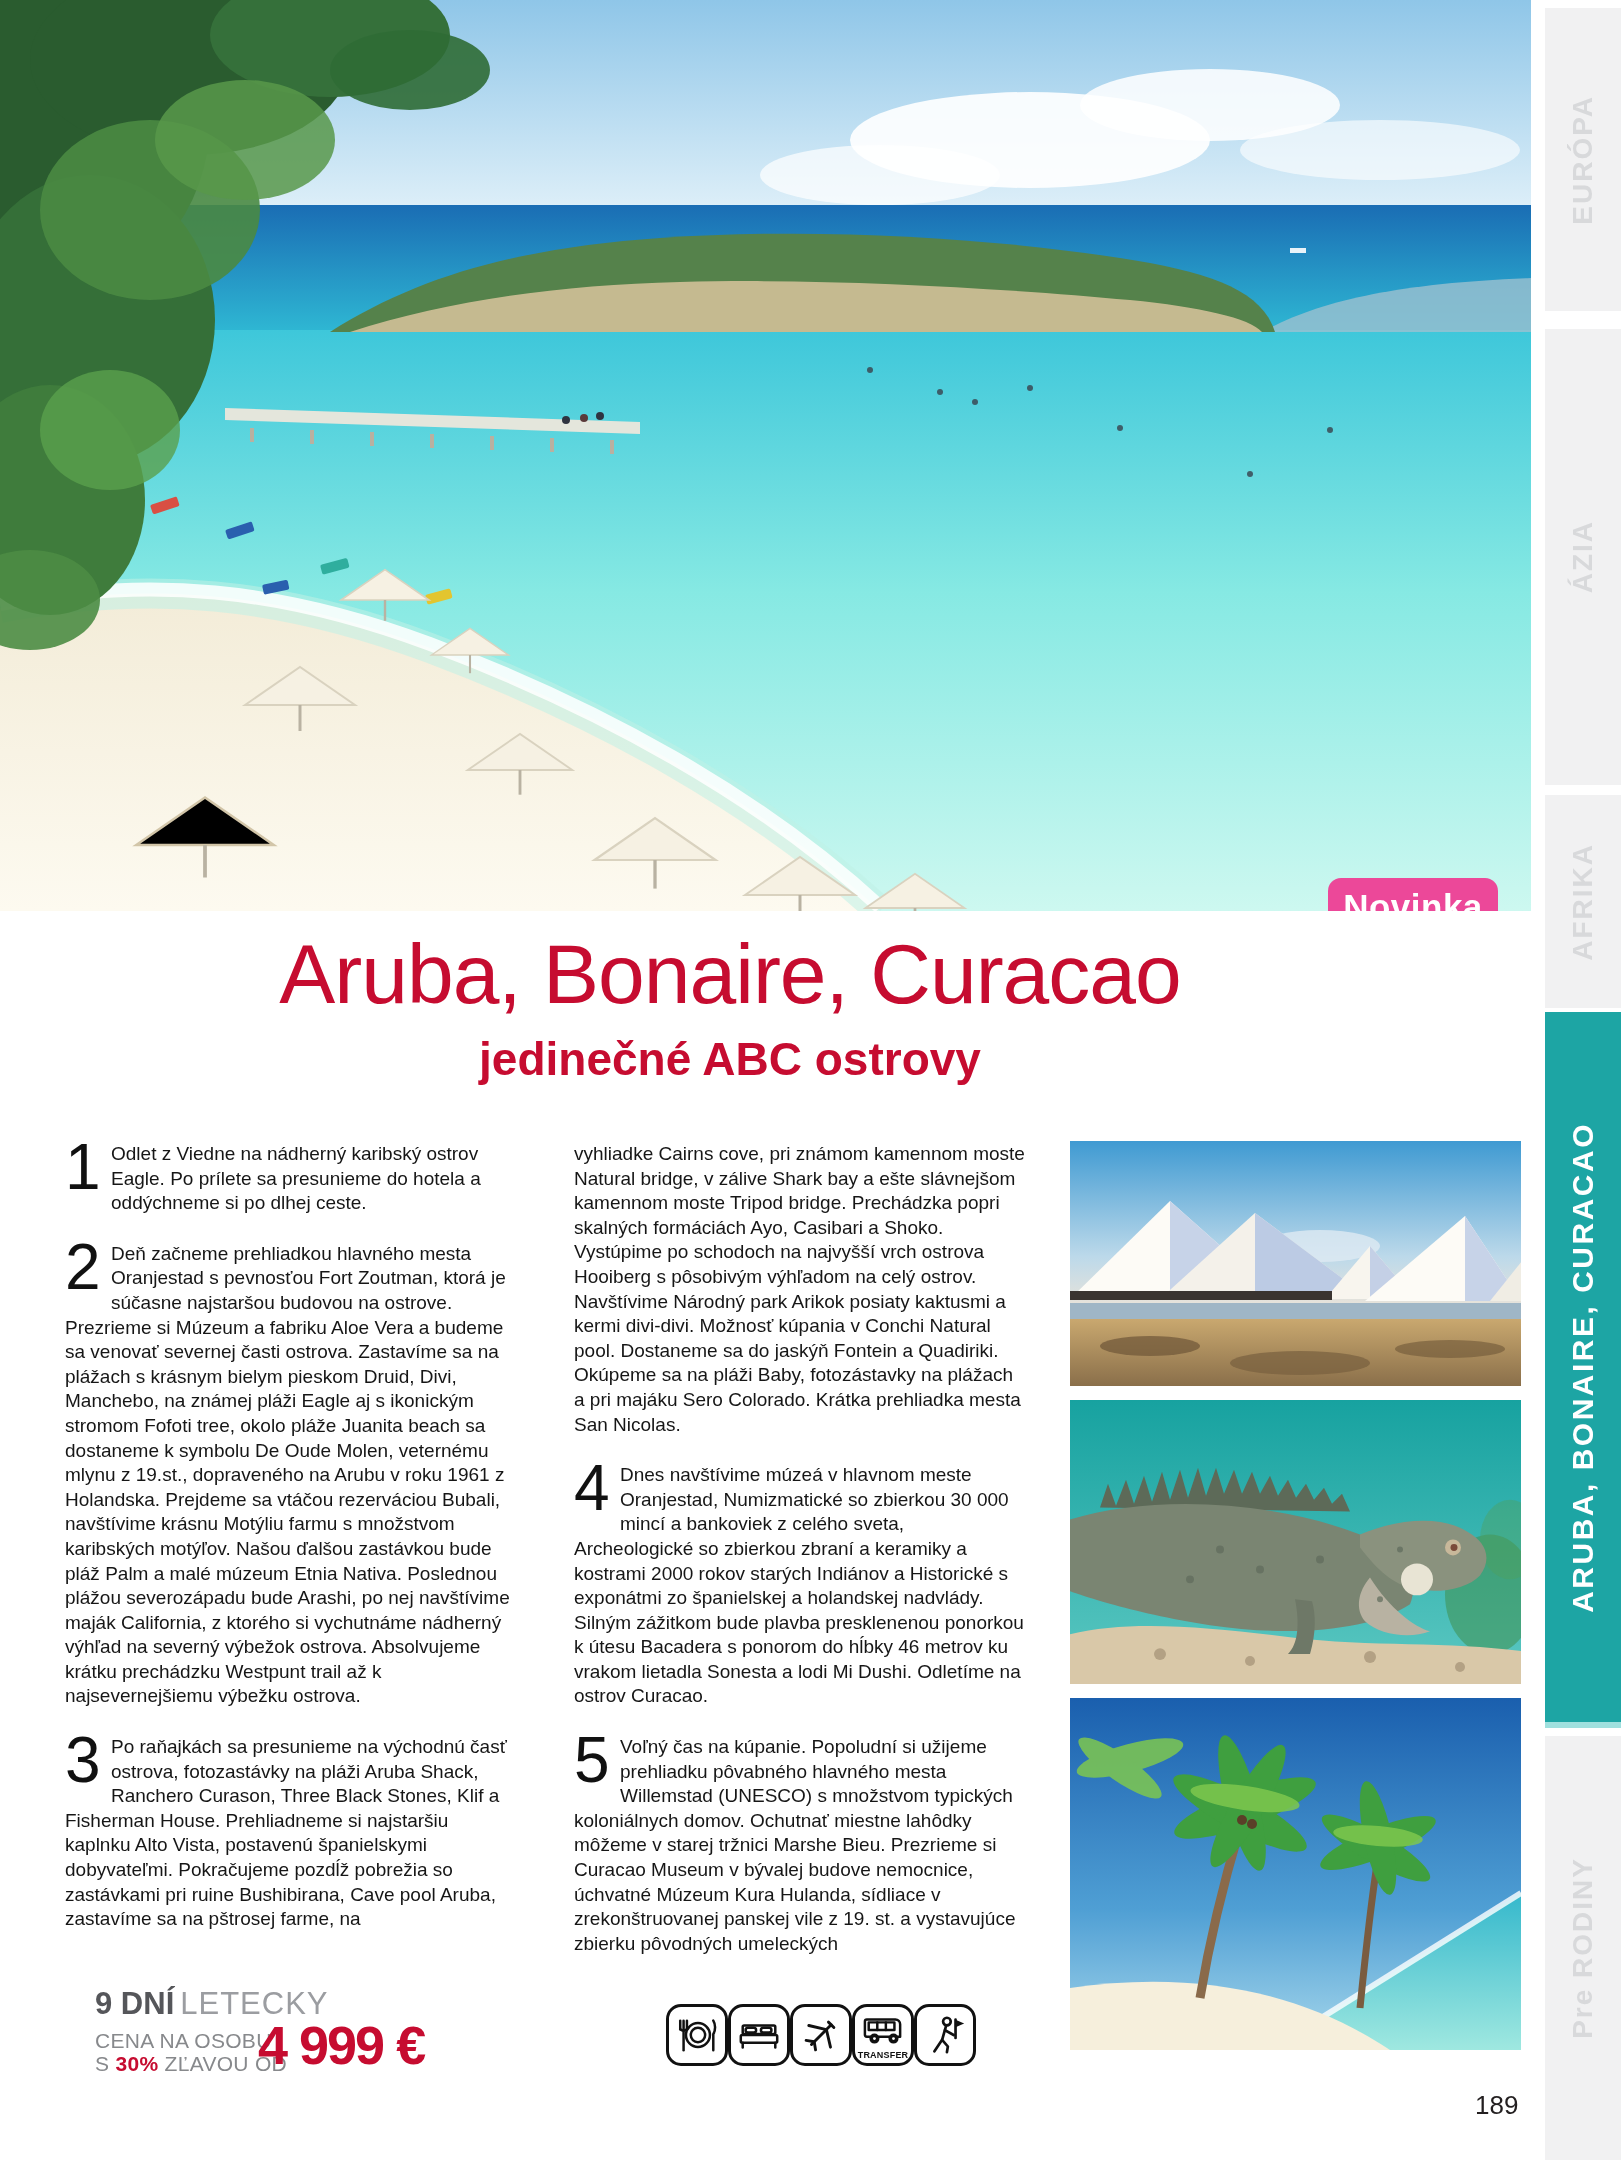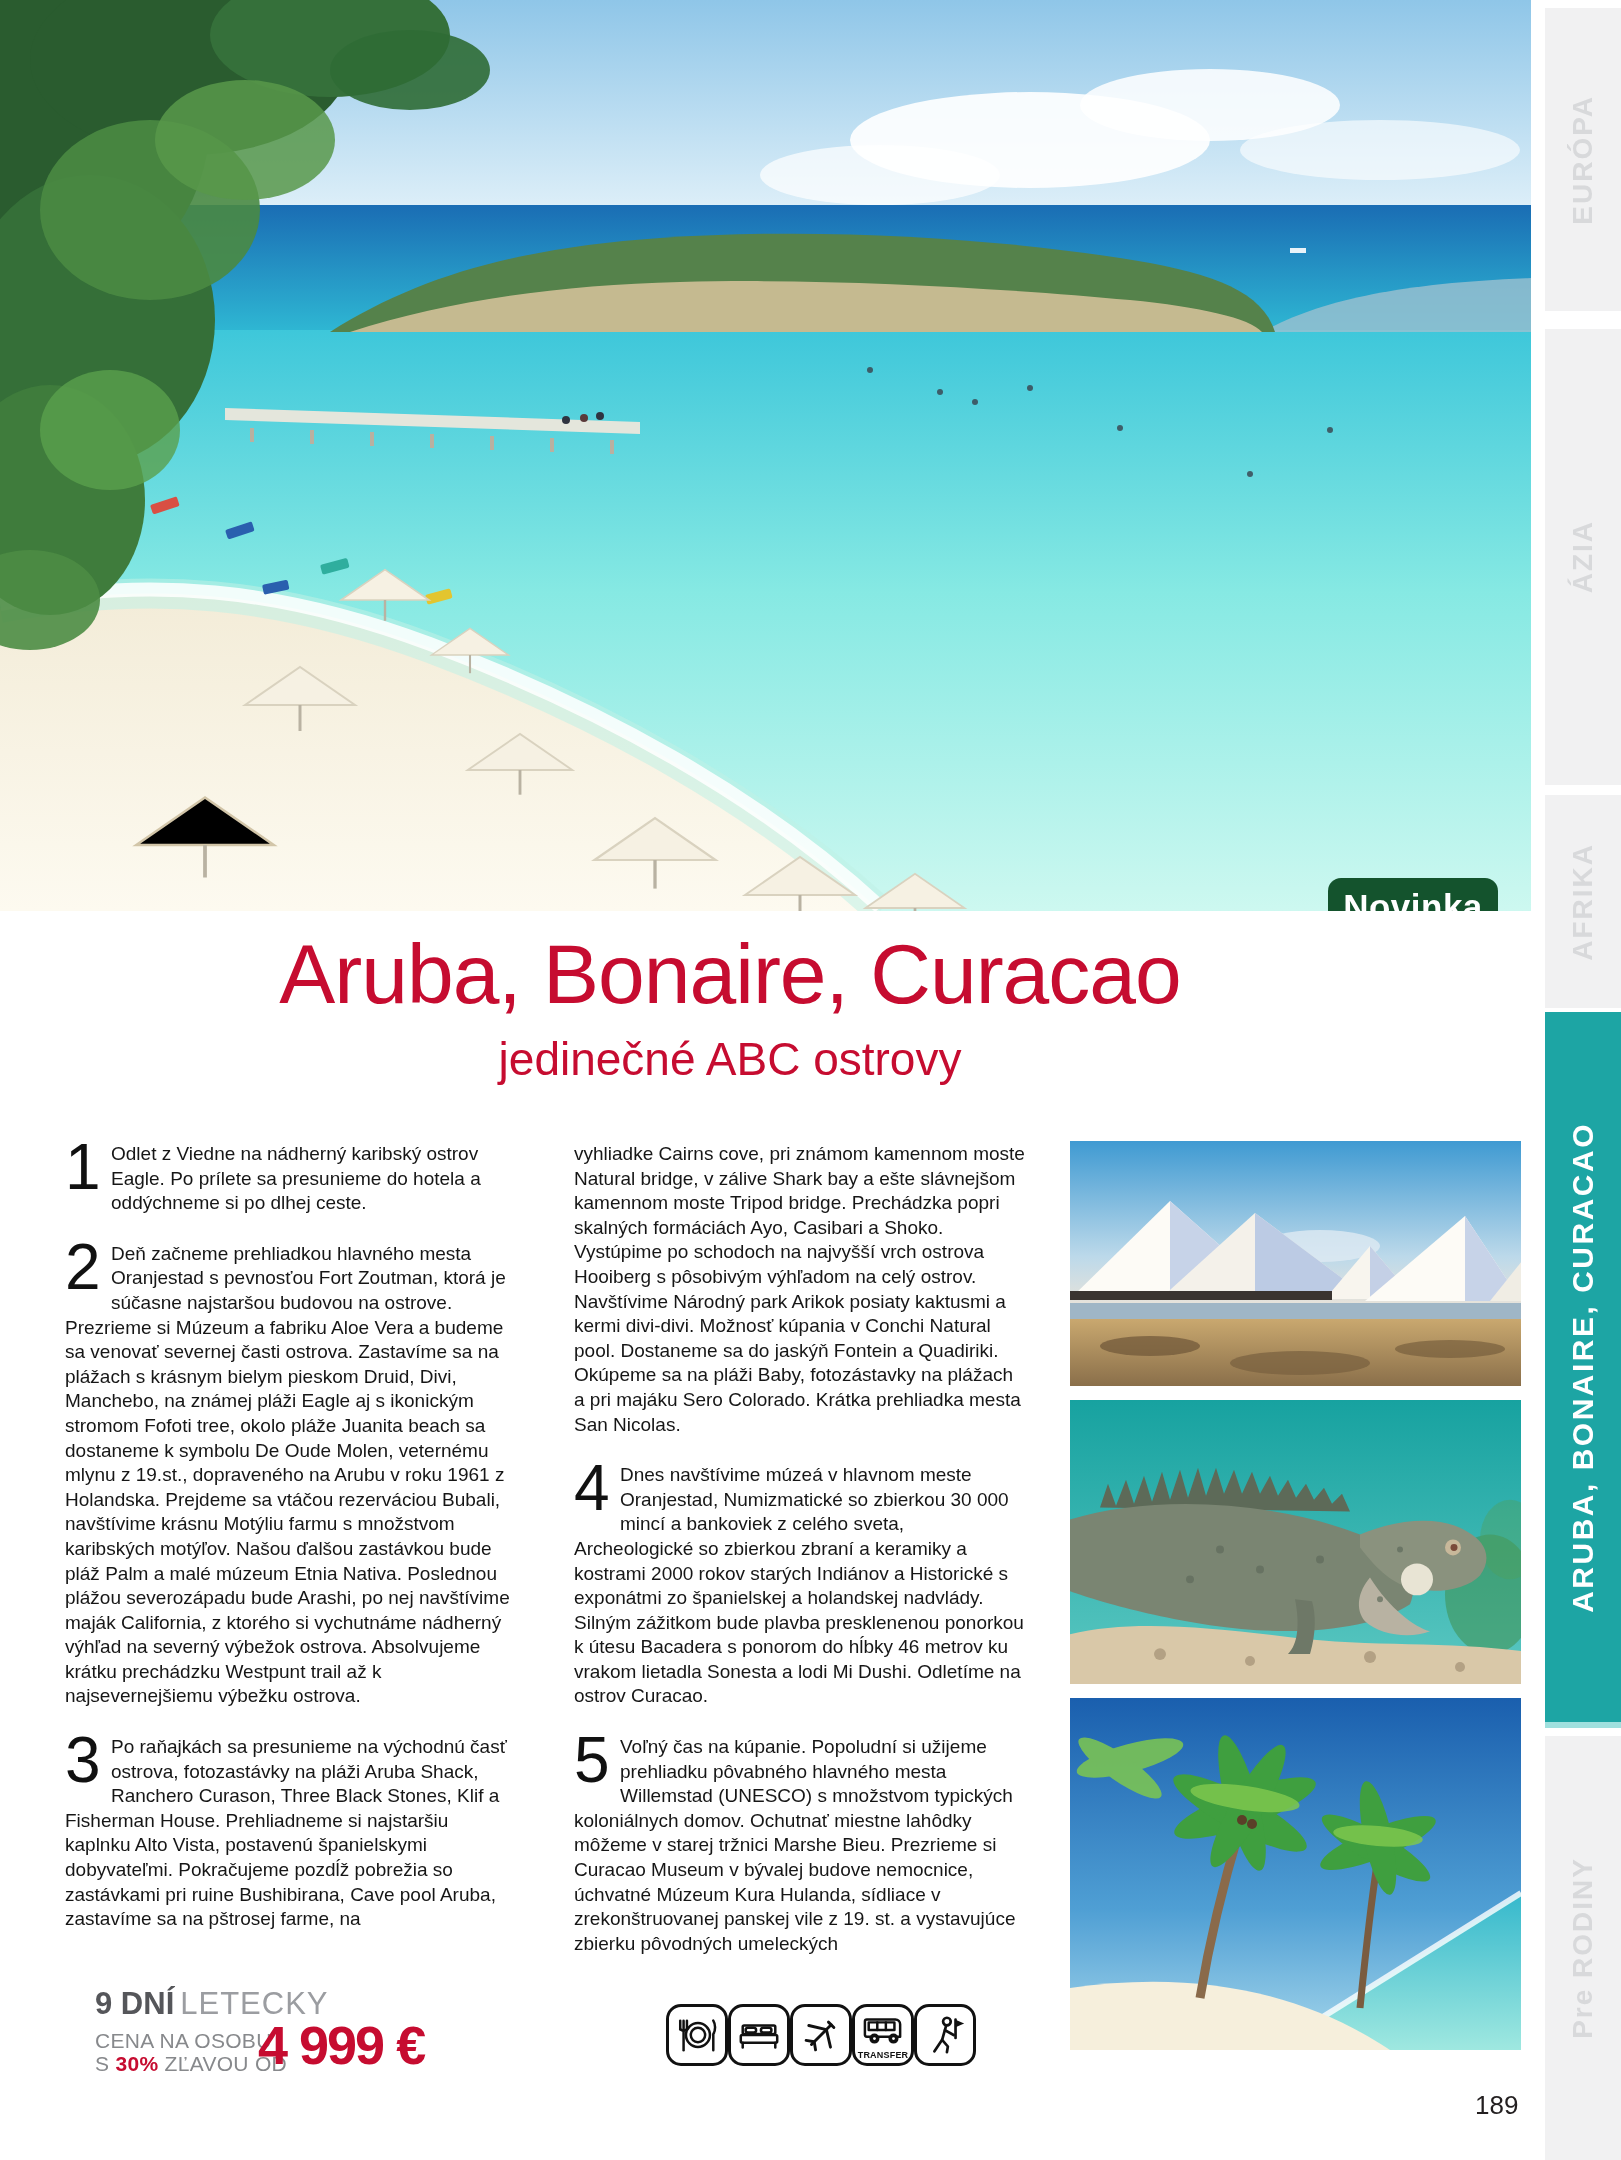--- a/index.html
+++ b/index.html
@@ -3,28 +3,28 @@
 <meta charset="utf-8">
 <style>
   html,body{margin:0;padding:0;background:#ffffff;}
   #page{position:relative;width:1621px;height:2160px;background:#ffffff;overflow:hidden;
         font-family:"Liberation Sans","DejaVu Sans",sans-serif;color:#161616;}
 
   
   .hero{position:absolute;left:0;top:0;width:1531px;height:911px;overflow:hidden;}
   .hero svg{display:block;width:100%;height:100%;}
   .badge{position:absolute;left:1328px;top:878px;width:170px;height:57px;
-         background:#14532d;border-radius:13px;color:#fff;font-weight:bold;font-size:35px;
+         background:#ec4899;border-radius:13px;color:#fff;font-weight:bold;font-size:35px;
          display:flex;align-items:center;justify-content:center;letter-spacing:.5px;}
 
   
   .title{position:absolute;left:65px;top:930px;width:1330px;margin:0;text-align:center;
          font-size:84px;font-weight:300;color:#c60c30;letter-spacing:-1px;line-height:1.05;}
   .subtitle{position:absolute;left:65px;top:1032px;width:1330px;margin:0;text-align:center;
-         font-size:46px;font-weight:400;color:#c60c30;letter-spacing:0;}
+         font-size:46px;font-weight:700;color:#c60c30;letter-spacing:0;}
 
   
   .columns{position:absolute;left:65px;top:1142px;width:963px;display:flex;gap:56px;}
   .col{width:453px;}
   .section{margin-bottom:26px;}
   .section p{margin:0;font-size:19px;line-height:24.6px;color:#161616;text-align:left;}
   .section b{font-weight:normal;text-align:right;}
   .secnum{float:left;width:46px;font-size:64px;line-height:50px;font-weight:300;color:#111;}
 
   

